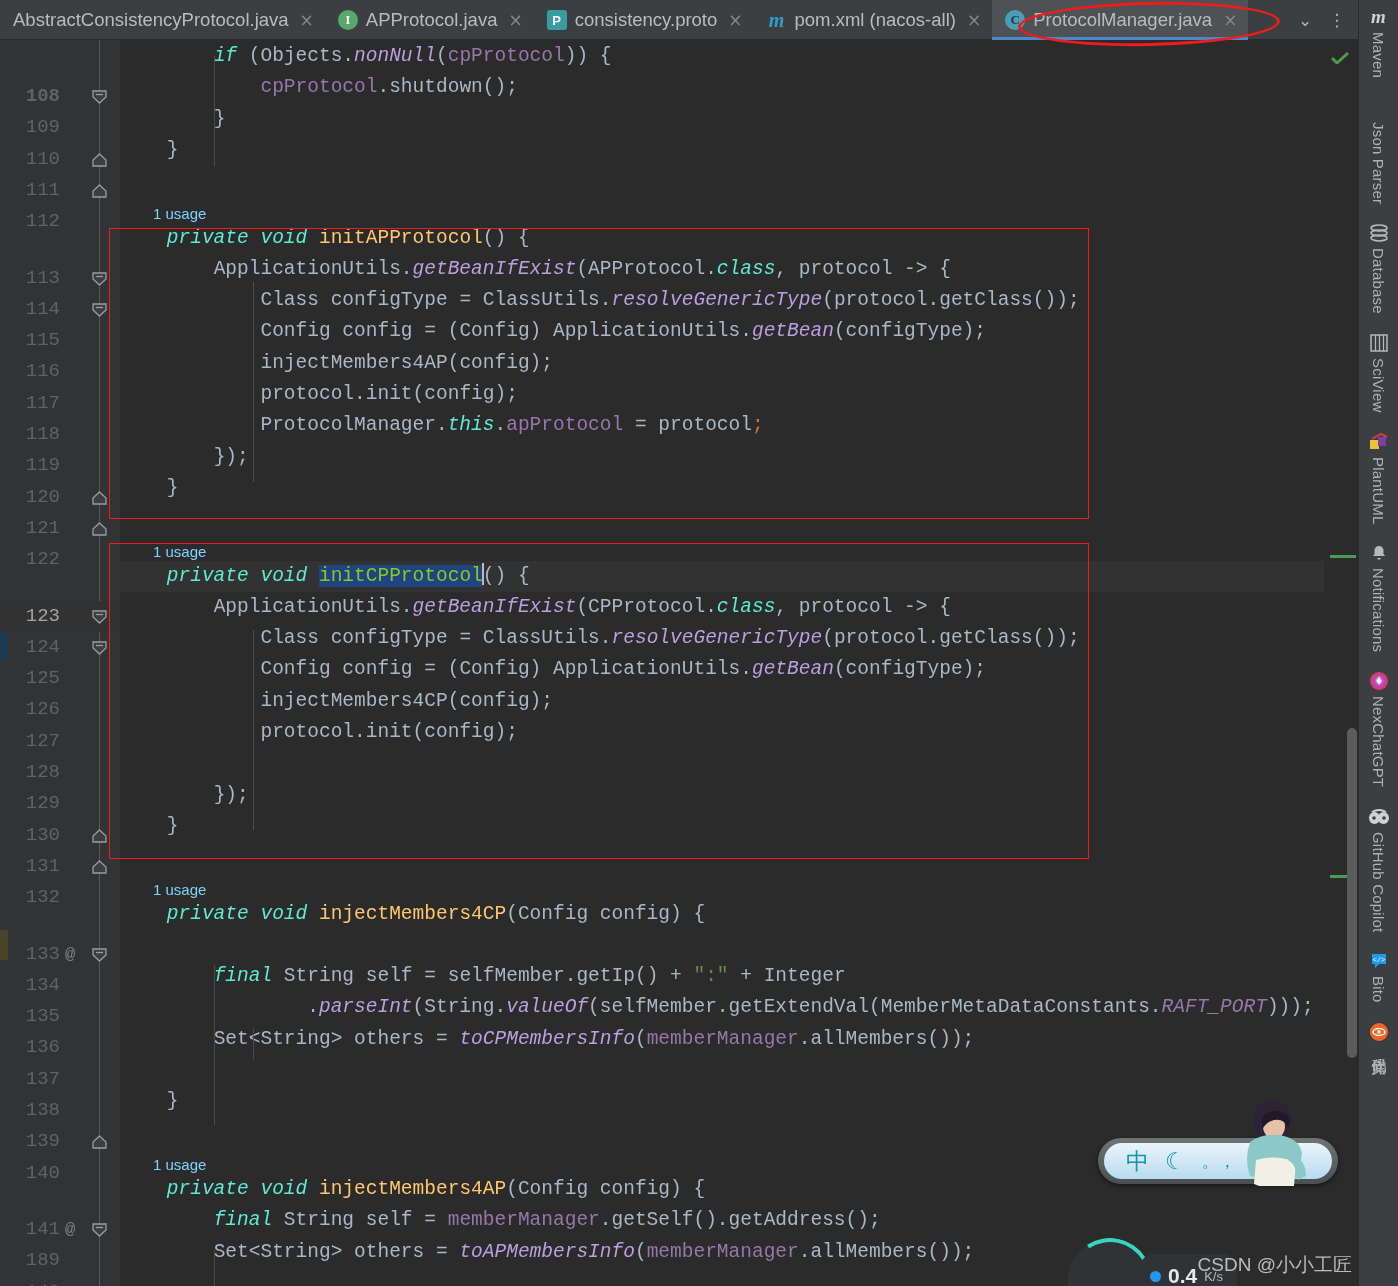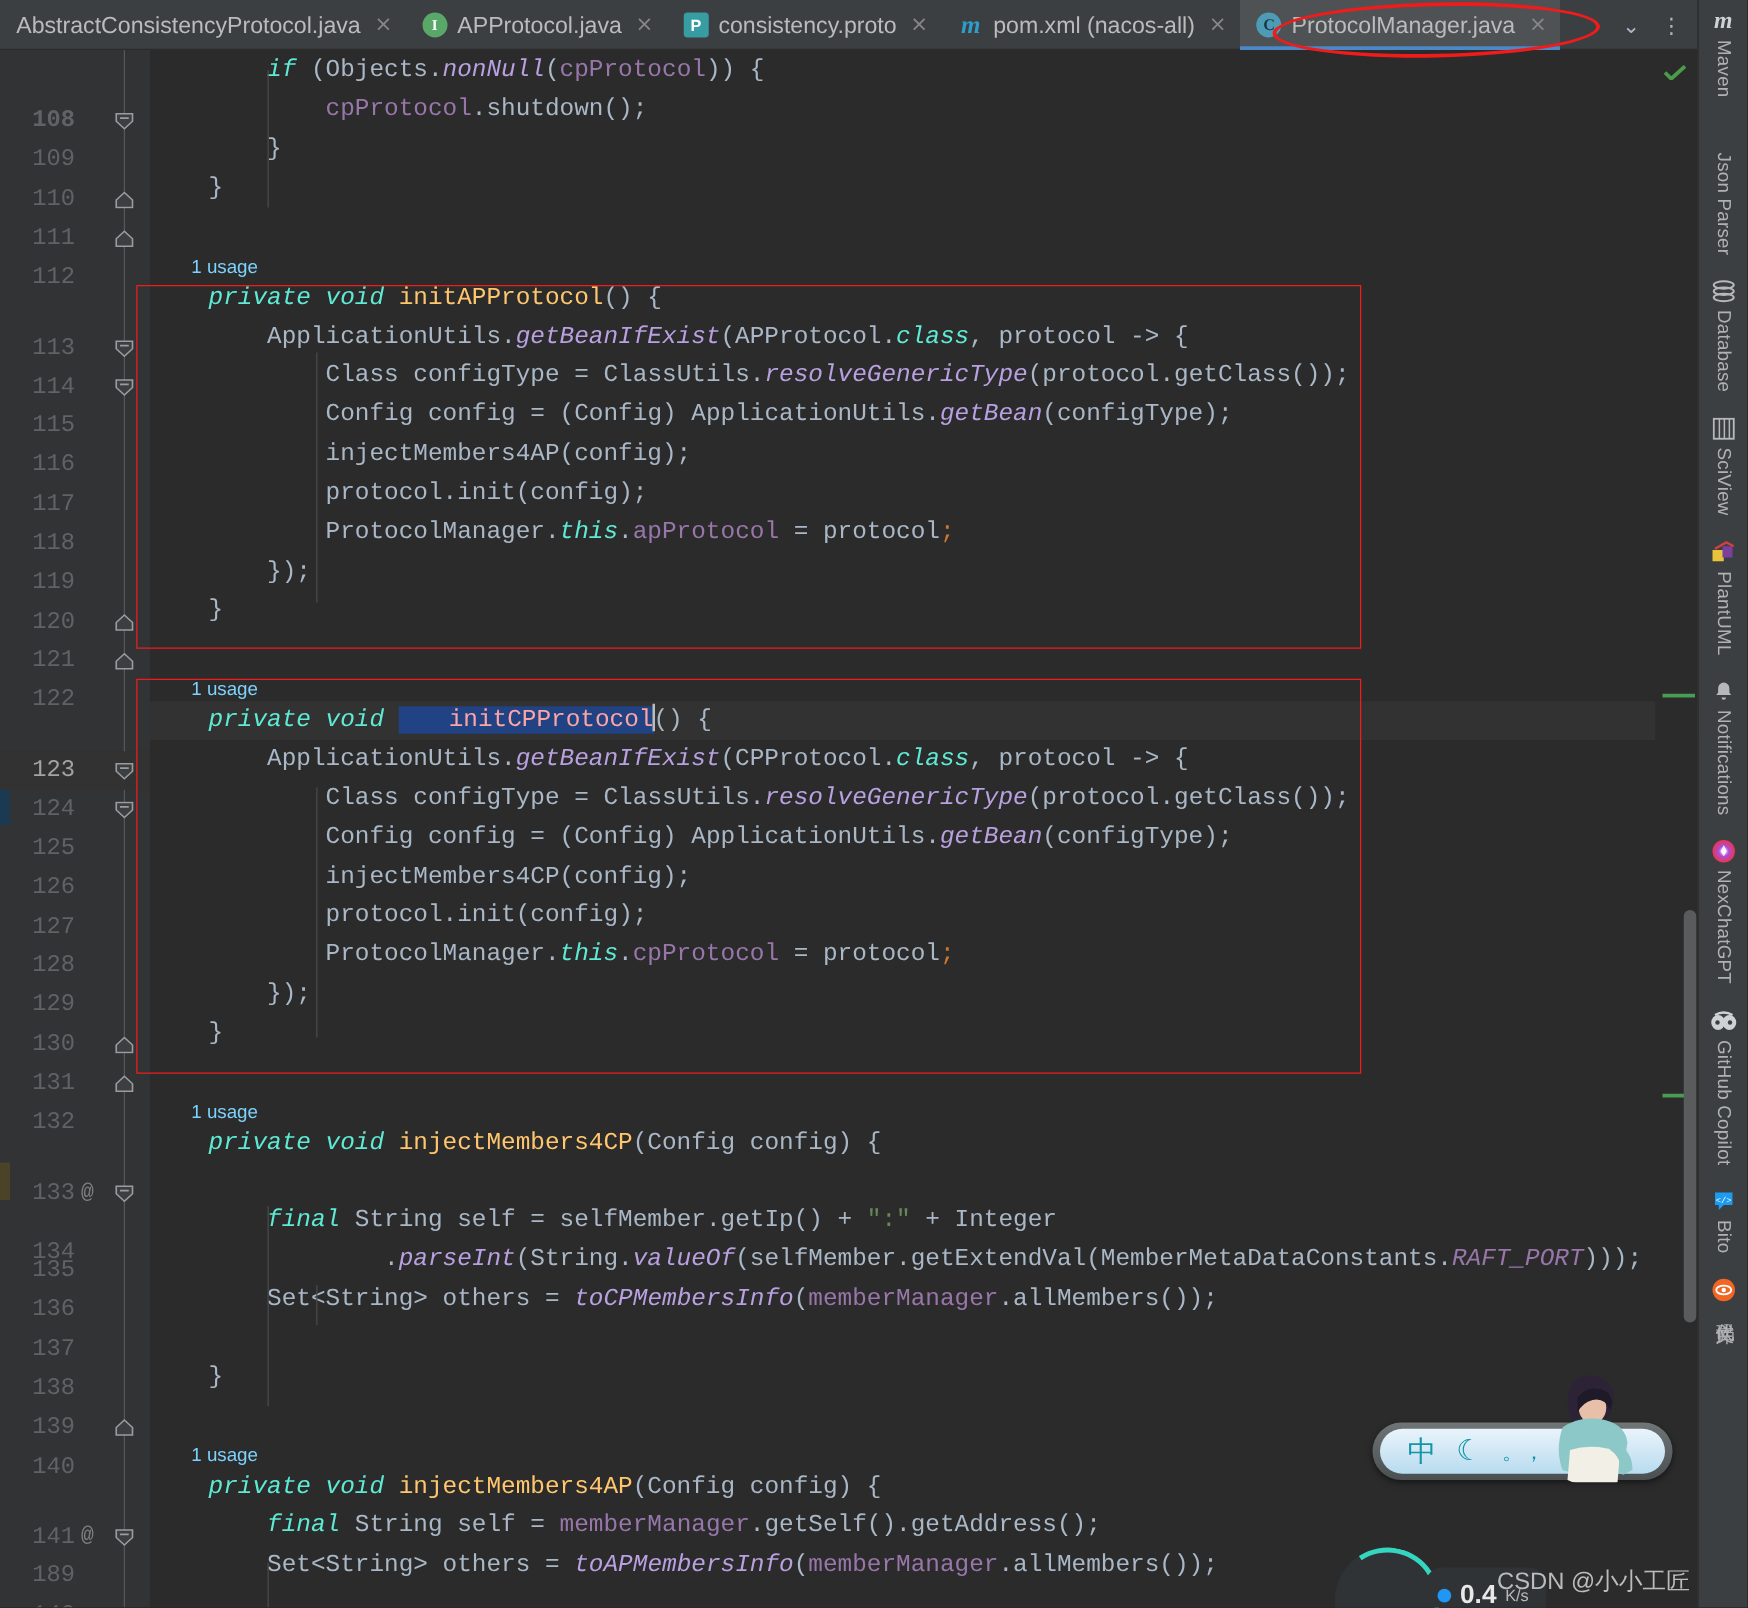--- a/index.html
+++ b/index.html
@@ -113,21 +113,21 @@
   
   .kw   { color: #5eead4; font-style: italic; }
   .txt  { color: #a9b7c6; }
   .mth  { color: #ffc66d; }
   .stat { color: #b9a0e0; font-style: italic; }
   .fld  { color: #9876aa; }
   .str  { color: #6a8759; }
   .sem  { color: #cc7832; }
   .cst  { color: #9876aa; font-style: italic; }
 
-  .sel { background: #214283; color: #fca5a5; padding-left: 40px; }
+  .sel { background: #214283; color: #84cc16; }
   .caret {
     display: inline-block; width: 2px; height: 22px; background: #bbbbbb;
     vertical-align: -4px; margin: 0 -1px;
   }
 
   
   .annot-rect {
     position: absolute; border: 1.6px solid #f01c1c; pointer-events: none; z-index: 20;
   }
 
@@ -274,21 +274,20 @@
         <div class="code" style="top: 432.9px;">    <span class="txt">}</span></div>
         <div class="code" style="top: 464.2px;"></div>
         <div class="usage" style="top: 498.5px;">1 usage</div>
         <div class="curline-bg" style="top: 520.5px;"></div>
         <div class="code" style="top: 520.5px;">    <span class="kw">private</span> <span class="kw">void</span> <span class="sel">initCPProtocol</span><span class="caret"></span><span class="txt">()</span> <span class="txt">{</span></div>
         <div class="code" style="top: 551.8px;">        <span class="txt">ApplicationUtils</span><span class="txt">.</span><span class="stat">getBeanIfExist</span><span class="txt">(</span><span class="txt">CPProtocol</span><span class="txt">.</span><span class="kw">class</span><span class="txt">,</span> <span class="txt">protocol</span> <span class="txt">-&gt;</span> <span class="txt">{</span></div>
         <div class="code" style="top: 583.1px;">            <span class="txt">Class</span> <span class="txt">configType</span> <span class="txt">=</span> <span class="txt">ClassUtils</span><span class="txt">.</span><span class="stat">resolveGenericType</span><span class="txt">(</span><span class="txt">protocol</span><span class="txt">.</span><span class="txt">getClass</span><span class="txt">());</span></div>
         <div class="code" style="top: 614.4px;">            <span class="txt">Config</span> <span class="txt">config</span> <span class="txt">=</span> <span class="txt">(</span><span class="txt">Config</span><span class="txt">)</span> <span class="txt">ApplicationUtils</span><span class="txt">.</span><span class="stat">getBean</span><span class="txt">(</span><span class="txt">configType</span><span class="txt">);</span></div>
         <div class="code" style="top: 645.7px;">            <span class="txt">injectMembers4CP</span><span class="txt">(</span><span class="txt">config</span><span class="txt">);</span></div>
         <div class="code" style="top: 677px;">            <span class="txt">protocol</span><span class="txt">.</span><span class="txt">init</span><span class="txt">(</span><span class="txt">config</span><span class="txt">);</span></div>
-        <div class="code" style="top: 708.3px;">            <span class="txt">ProtocolManager</span><span class="txt">.</span><span class="kw">this</span><span class="txt">.</span><span class="fld">cpProtocol</span> <span class="txt">=</span> <span class="txt">protocol</span><span class="sem">;</span></div>
         <div class="code" style="top: 739.6px;">        <span class="txt">});</span></div>
         <div class="code" style="top: 770.9px;">    <span class="txt">}</span></div>
         <div class="code" style="top: 802.2px;"></div>
         <div class="usage" style="top: 836.5px;">1 usage</div>
         <div class="code" style="top: 858.5px;">    <span class="kw">private</span> <span class="kw">void</span> <span class="mth">injectMembers4CP</span><span class="txt">(</span><span class="txt">Config</span> <span class="txt">config</span><span class="txt">)</span> <span class="txt">{</span></div>
         <div class="code" style="top: 921.1px;">        <span class="kw">final</span> <span class="txt">String</span> <span class="txt">self</span> <span class="txt">=</span> <span class="txt">selfMember</span><span class="txt">.</span><span class="txt">getIp</span><span class="txt">()</span> <span class="txt">+</span> <span class="str">":"</span> <span class="txt">+</span> <span class="txt">Integer</span></div>
         <div class="code" style="top: 952.4px;">                <span class="txt">.</span><span class="stat">parseInt</span><span class="txt">(</span><span class="txt">String</span><span class="txt">.</span><span class="stat">valueOf</span><span class="txt">(</span><span class="txt">selfMember</span><span class="txt">.</span><span class="txt">getExtendVal</span><span class="txt">(</span><span class="txt">MemberMetaDataConstants</span><span class="txt">.</span><span class="cst">RAFT_PORT</span><span class="txt">)));</span></div>
         <div class="code" style="top: 983.7px;">        <span class="txt">Set</span><span class="txt">&lt;</span><span class="txt">String</span><span class="txt">&gt;</span> <span class="txt">others</span> <span class="txt">=</span> <span class="stat">toCPMembersInfo</span><span class="txt">(</span><span class="fld">memberManager</span><span class="txt">.</span><span class="txt">allMembers</span><span class="txt">());</span></div>
         <div class="code" style="top: 1046.3px;">    <span class="txt">}</span></div>
         <div class="code" style="top: 1077.6px;"></div>
@@ -361,21 +360,21 @@
         <div class="fold" style="top: 819.9px;"><svg width="17" height="14" viewBox="0 0 17 14">
             <path d="M8.5 1 L15 7 v6 H2 V7 z" fill="#3c3f41" stroke="#9a9c9e" stroke-width="1.3"></path>
           </svg></div>
         <div class="lnum" style="top: 842.2px;">132</div>
         <div class="lnum" style="top: 898.5px;">133</div>
         <div class="at-mark" style="top: 898.5px;">@</div>
         <div class="fold" style="top: 907.5px;"><svg width="17" height="14" viewBox="0 0 17 14">
             <path d="M2 1 h13 v6 l-6.5 6 L2 7 z" fill="#3c3f41" stroke="#9a9c9e" stroke-width="1.3"></path>
             <line x1="5" y1="4.5" x2="12" y2="4.5" stroke="#9a9c9e" stroke-width="1.3"></line>
           </svg></div>
-        <div class="lnum" style="top: 929.8px; margin-top: 16px;">134</div>
+        <div class="lnum" style="top: 929.8px;">134</div>
         <div class="lnum" style="top: 961.1px;">135</div>
         <div class="lnum" style="top: 992.4px;">136</div>
         <div class="lnum" style="top: 1023.7px;">137</div>
         <div class="lnum" style="top: 1055px;">138</div>
         <div class="lnum" style="top: 1086.3px;">139</div>
         <div class="fold" style="top: 1095.3px;"><svg width="17" height="14" viewBox="0 0 17 14">
             <path d="M8.5 1 L15 7 v6 H2 V7 z" fill="#3c3f41" stroke="#9a9c9e" stroke-width="1.3"></path>
           </svg></div>
         <div class="lnum" style="top: 1117.6px;">140</div>
         <div class="lnum" style="top: 1173.9px;">141</div>

